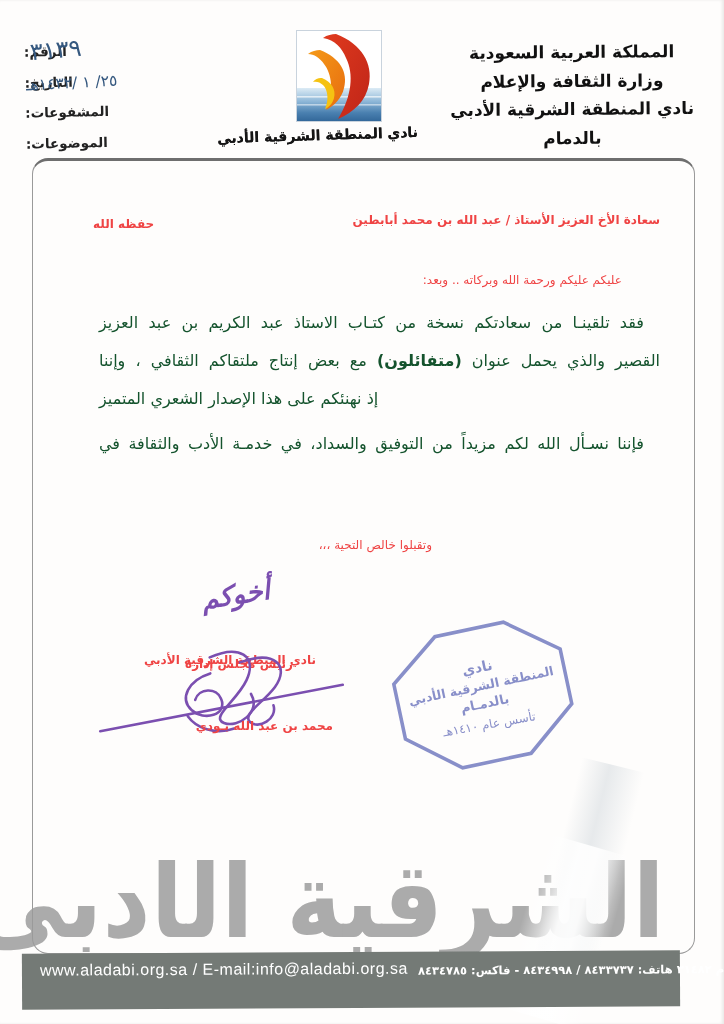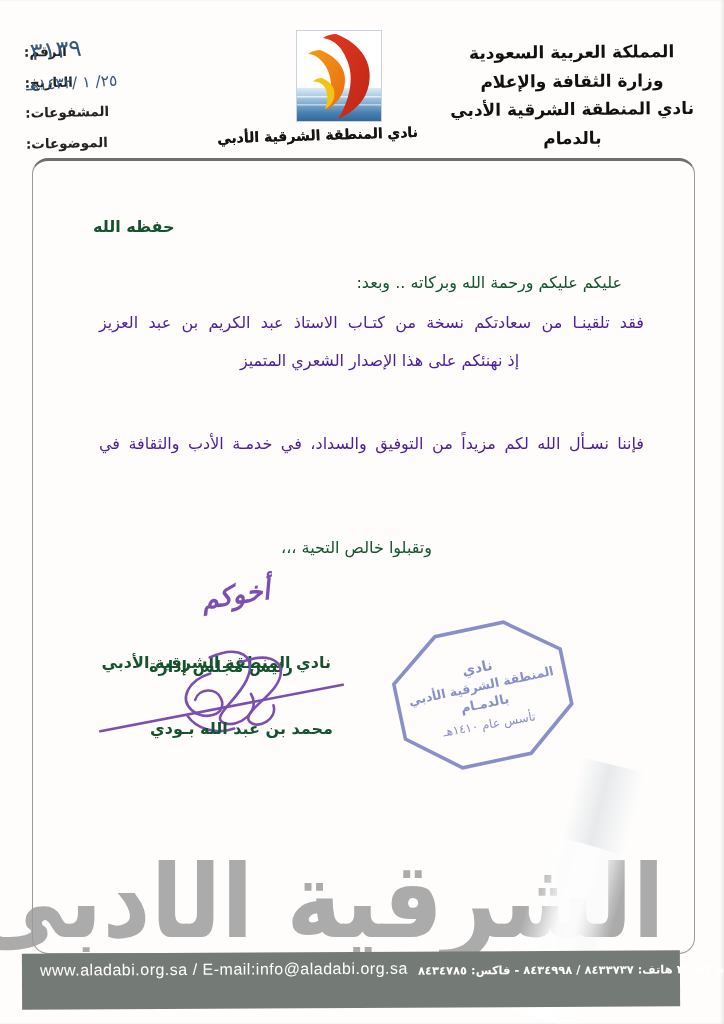--- a/index.html
+++ b/index.html
@@ -35,30 +35,30 @@
     position:absolute;left:222px;top:127px;width:196px;direction:rtl;text-align:center;
     font-weight:bold;font-size:14px;color:#151515;transform:rotate(-1.8deg);
     text-shadow:0 0 .6px #151515;white-space:nowrap;letter-spacing:-.5px;
   }
   
   .letterbox{
     position:absolute;left:32px;top:158px;width:661px;height:792px;
     border:1.5px solid #9a9a9a;border-top:3.5px solid #6e6e6e;border-radius:16px;
     background:transparent;z-index:2;
   }
-  .letterbox .txt{position:absolute;direction:rtl;font-size:16px;color:#14532d;white-space:nowrap;}
+  .letterbox .txt{position:absolute;direction:rtl;font-size:12px;color:#ef4444;white-space:nowrap;}
   .salutation{top:52px;right:34px;font-weight:bold;}
   .salutation-suffix{top:56px;left:60px;font-weight:bold;}
   .greeting{top:112px;right:72px;font-size:15.5px;}
-  .para{position:absolute;direction:rtl;font-size:16px;line-height:38px;color:#4c1d95;right:34px;left:66px;}
+  .para{position:absolute;direction:rtl;font-size:16px;line-height:38px;color:#14532d;right:34px;left:66px;}
   .para1{top:143px;}
   .para2{top:264px;}
   .jline{text-align:justify;text-align-last:justify;}
   .indent{padding-right:16px;}
-  .rline{text-align:center;}
+  .rline{text-align:left;}
   .closing{top:377px;right:262px;font-weight:normal;}
   
   .ink{color:#7b4fb0;}
   .hw-akhukum{
     position:absolute;top:418px;left:168px;font-size:27px;font-style:italic;
     transform:rotate(-9deg);font-weight:bold;letter-spacing:2px;direction:rtl;
   }
   .sig-title1{top:496px;left:134px;width:126px;text-align:right;font-weight:bold;font-size:15px;}
   .sig-title2{top:492px;left:96px;width:202px;text-align:center;font-weight:bold;font-size:15px;}
   .sig-scribble{position:absolute;top:482px;left:58px;width:262px;height:102px;transform:rotate(-2deg);}
@@ -159,25 +159,27 @@
       <path d="M24,20 C44,28 52,42 48,58 C46,68 38,76 30,80 C38,62 36,44 28,34 C24,28 18,24 12,24 C16,21 20,20 24,20 Z" fill="url(#orng)"></path>
       <path d="M26,48 C36,52 40,60 38,68 C37,73 33,77 29,79 C33,70 32,60 27,55 C24,52 20,51 17,52 C19,49 23,47.5 26,48 Z" fill="#f5c212"></path>
     </svg>
   </div>
   <div class="logo-callig">نادي المنطقة الشرقية الأدبي</div>
 
   <div class="streak-gray"></div>
 
   <div class="letterbox">
 
+    <div class="txt salutation">سعادة الأخ العزيز الأستاذ / عبد الله بن محمد أبابطين</div>
     <div class="txt salutation-suffix">حفظه الله</div>
     <div class="txt greeting">عليكم عليكم ورحمة الله وبركاته .. وبعد:</div>
 
     <div class="para para1">
       <div class="jline indent">فقد تلقينـا من سعادتكم نسخة من كتـاب الاستاذ عبد الكريم بن عبد العزيز</div>
+      <div class="jline"><span>القصير والذي يحمل عنوان  </span><b>(متفائلون)</b><span> مع بعض إنتاج ملتقاكم الثقافي ،   وإننا</span></div>
       <div class="rline">إذ نهنئكم على هذا الإصدار الشعري المتميز</div>
     </div>
 
     <div class="para para2">
       <div class="jline indent">فإننا نسـأل الله لكم مزيداً من التوفيق والسداد، في خدمـة الأدب والثقافة في</div>
     </div>
 
     <div class="txt closing">وتقبلوا خالص التحية  ،،،</div>
 
     <div class="ink hw-akhukum">أخوكم</div>

